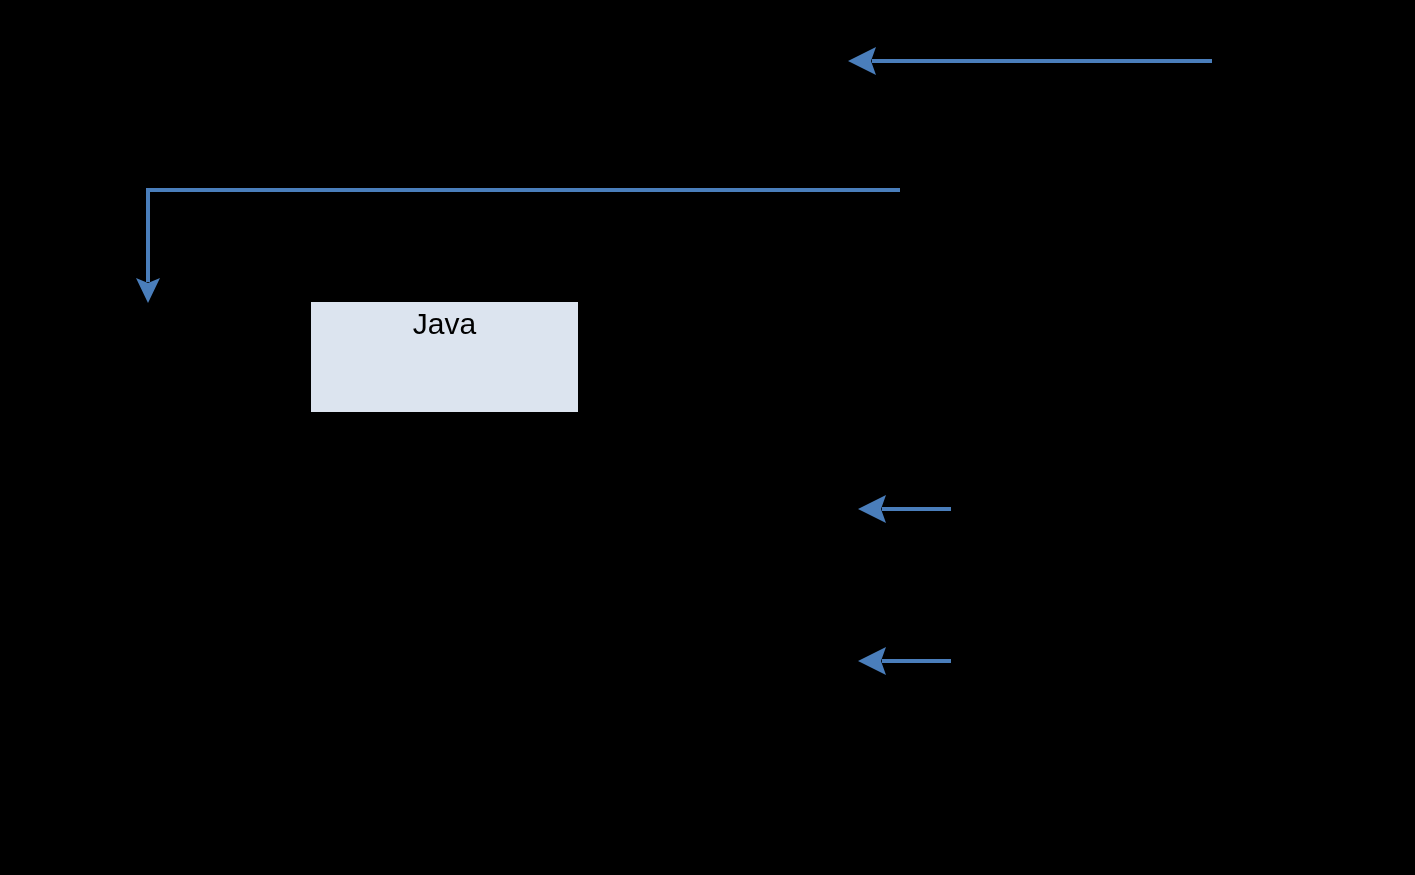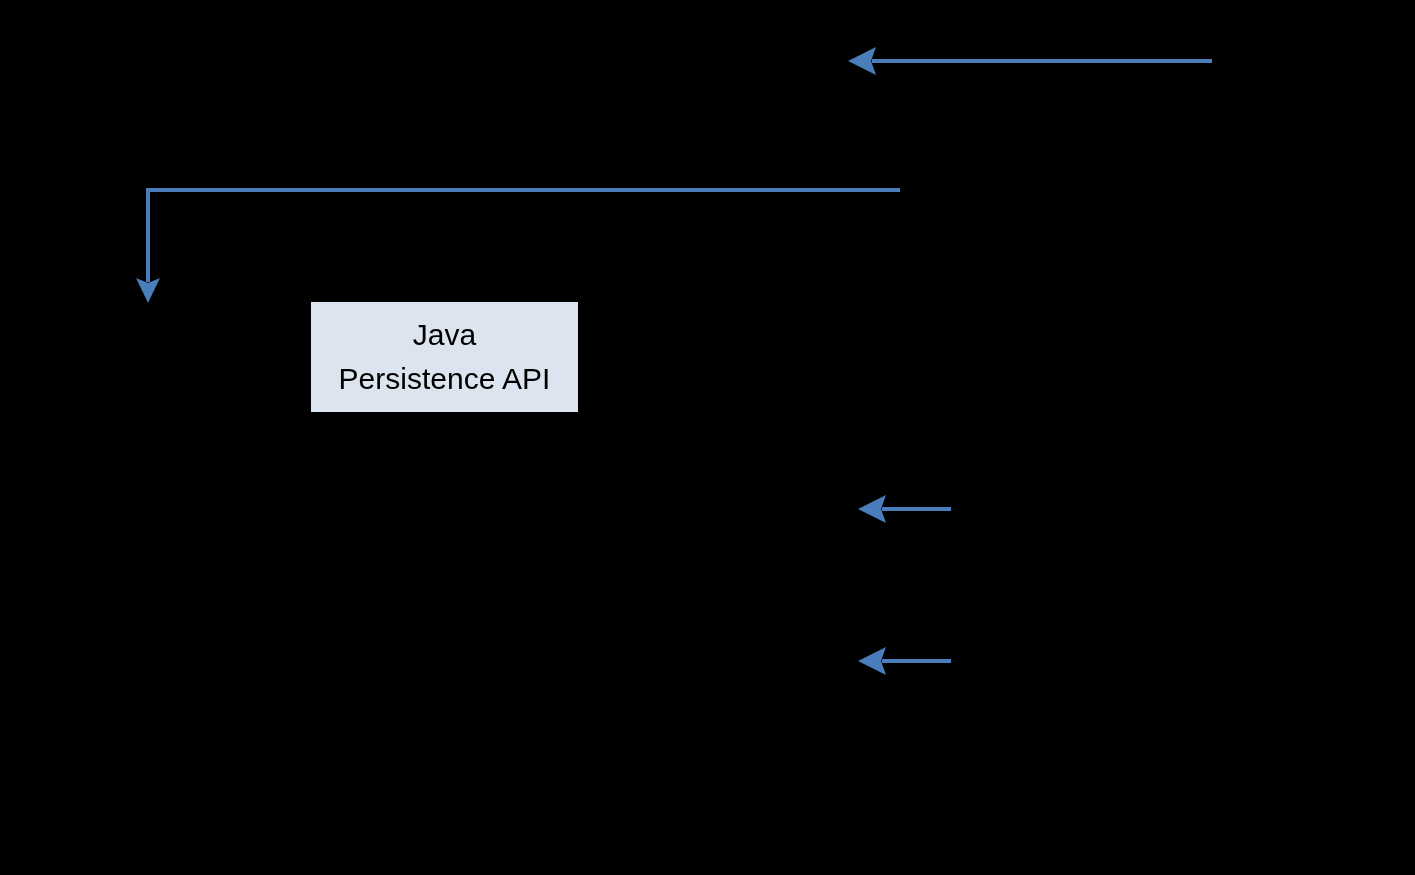--- a/index.html
+++ b/index.html
@@ -25,21 +25,21 @@
     width: 1415px;
     height: 875px;
     display: block;
   }
   .node-box {
     position: absolute;
     box-sizing: border-box;
     display: flex;
     flex-direction: column;
     align-items: center;
-    justify-content: center;
+    justify-content: flex-start;
     text-align: center;
     line-height: 1.48;
     color: #000000;
     font-size: 30px;
     font-weight: 400;
     letter-spacing: 0px;
     white-space: nowrap;
   }
   .node-line {
     display: block;
@@ -69,16 +69,15 @@
 
     <g>
       <line x1="951" y1="661" x2="882" y2="661" stroke="#4a7ebb" stroke-width="4" stroke-linecap="butt"></line>
       <path d="M 858 661 L 886 647 L 881 661 L 886 675 Z" fill="#4a7ebb"></path>
     </g>
 
   </svg>
 
   <div class="node-box" style="left:311px; top:302px; width:267px; height:110px; background:#dce4ef;">
     <span class="node-line">Java</span>
-    <span class="node-line">Persistence API</span>
   </div>
 
 </div>
 
 </body></html>

